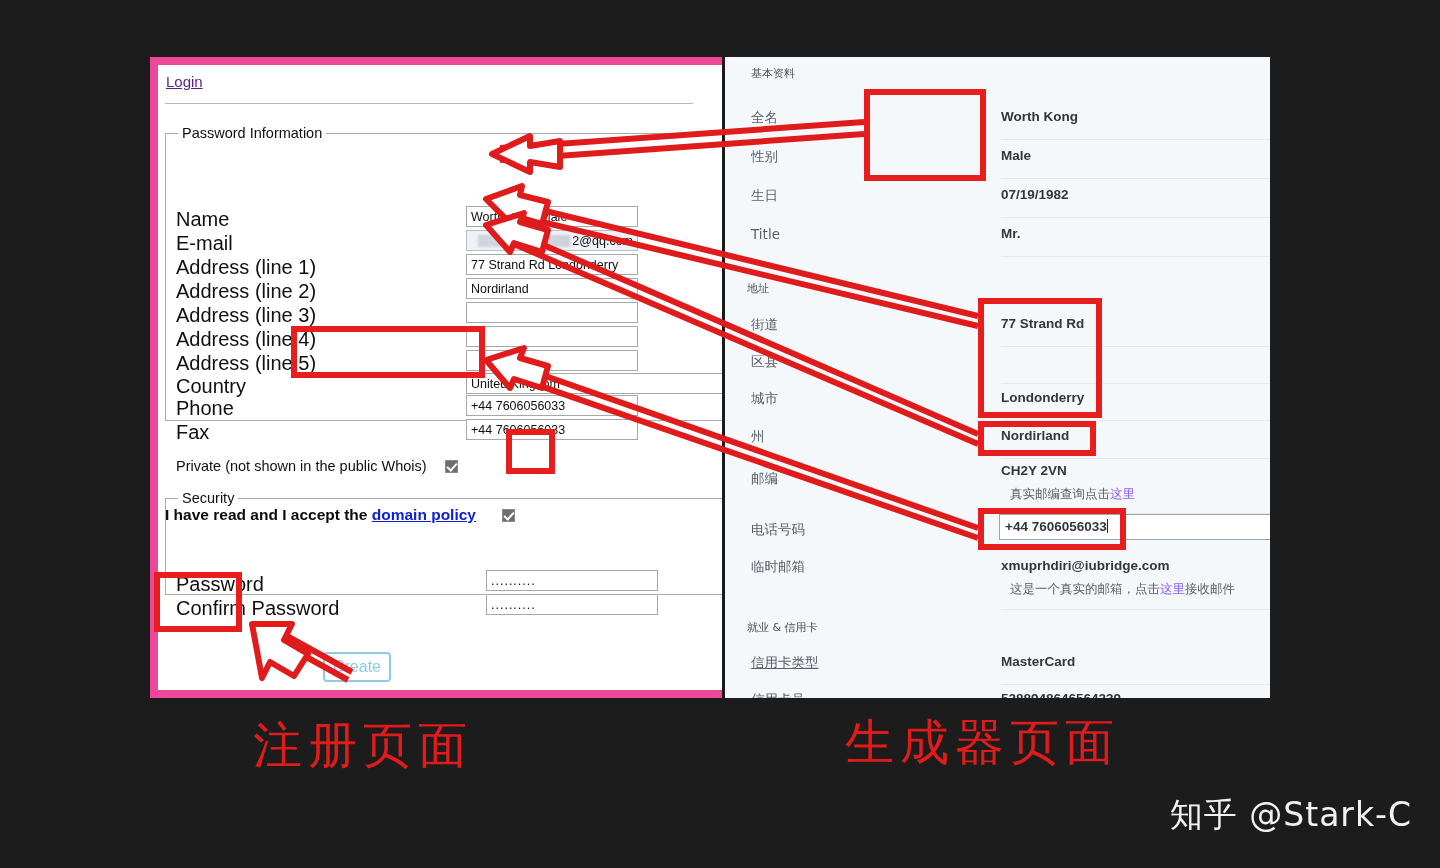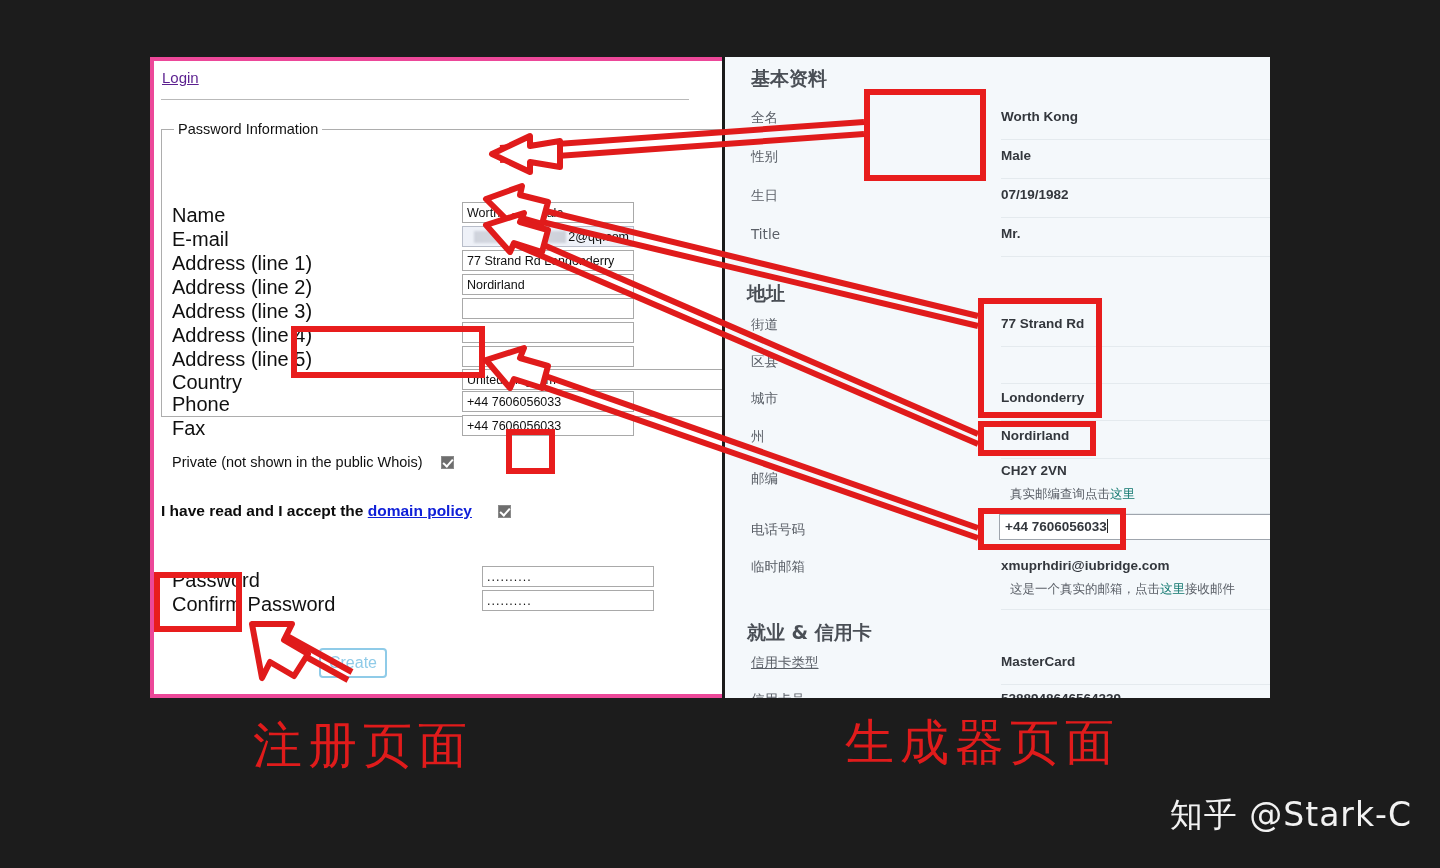--- a/index.html
+++ b/index.html
@@ -9,21 +9,21 @@
     font-family:"Liberation Sans","DejaVu Sans",sans-serif;
     overflow:hidden;
     position:relative;
   }
   .stage{position:absolute;inset:0;}
 
   
   .left-panel{
     position:absolute;left:150px;top:57px;width:606px;height:641px;
     background:#ffffff;
-    border:4px solid #ec4899;
+    border:8px solid #ec4899;
     box-sizing:border-box;
     overflow:hidden;
   }
   .lp-inner{position:absolute;left:0;top:0;right:0;bottom:0;padding:0 0 0 0;}
   .login-link{
     position:absolute;left:8px;top:8px;
     font-size:15px;color:#5b1f8f;text-decoration:underline;
     cursor:pointer;
   }
   .hr-top{position:absolute;left:7px;top:38px;width:528px;height:1px;background:#b9b9b9;}
@@ -79,36 +79,36 @@
   }
 
   
   .right-panel{
     position:absolute;left:722px;top:57px;width:548px;height:641px;
     background:#f4f8fb;
     border-left:3px solid #1b1b1b;
     box-sizing:border-box;overflow:hidden;
   }
   .rp-section-title{
-    position:absolute;font-size:19px;font-weight:bold;color:#4a4f56;
+    position:absolute;font-size:11px;font-weight:normal;color:#4a4f56;
     font-family:"DejaVu Sans","Liberation Sans",sans-serif;
   }
   .rp-label{
     position:absolute;font-size:13.5px;color:#5b6068;
     font-family:"DejaVu Sans","Liberation Sans",sans-serif;white-space:nowrap;
   }
   .rp-value{
     position:absolute;font-size:13.5px;font-weight:bold;color:#33373d;
     font-family:"Liberation Sans","DejaVu Sans",sans-serif;white-space:nowrap;
   }
   .rp-sub{
     position:absolute;font-size:12.5px;color:#5b6068;
     font-family:"DejaVu Sans","Liberation Sans",sans-serif;white-space:nowrap;
   }
-  .rp-sub a{color:#0f766e;text-decoration:none;}
+  .rp-sub a{color:#8b5cf6;text-decoration:none;}
   .rp-sep{position:absolute;left:276px;height:1px;background:#e4eaee;width:272px;}
   .rp-input{
     position:absolute;box-sizing:border-box;height:26px;
     border:1px solid #9fa5ad;background:#fff;
     font-size:13.5px;font-weight:bold;color:#33373d;
     padding:2px 5px;line-height:20px;
     font-family:"Liberation Sans","DejaVu Sans",sans-serif;
   }
   .caret{display:inline-block;width:1px;height:14px;background:#222;vertical-align:-2px;}
 
@@ -186,20 +186,23 @@
       <div class="private-row">
         <span>Private (not shown in the public Whois)</span>
         <span class="cb" style="margin-left:14px;"></span>
       </div>
 
       <div class="accept-row">
         <span>I have read and I accept the </span><a>domain policy</a>
         <span class="cb" style="margin-left:22px;"></span>
       </div>
 
+      <fieldset class="box" id="security-box">
+        <legend>Security</legend>
+      </fieldset>
       <div class="lbl" style="left:18px;top:508px;">Password</div>
       <div class="fld" style="left:328px;top:505px;width:172px;letter-spacing:1px;">..........</div>
 
       <div class="lbl" style="left:18px;top:532px;">Confirm Password</div>
       <div class="fld" style="left:328px;top:529px;width:172px;letter-spacing:1px;">..........</div>
 
       <div class="create-btn">Create</div>
     </div>
   </div>
 

